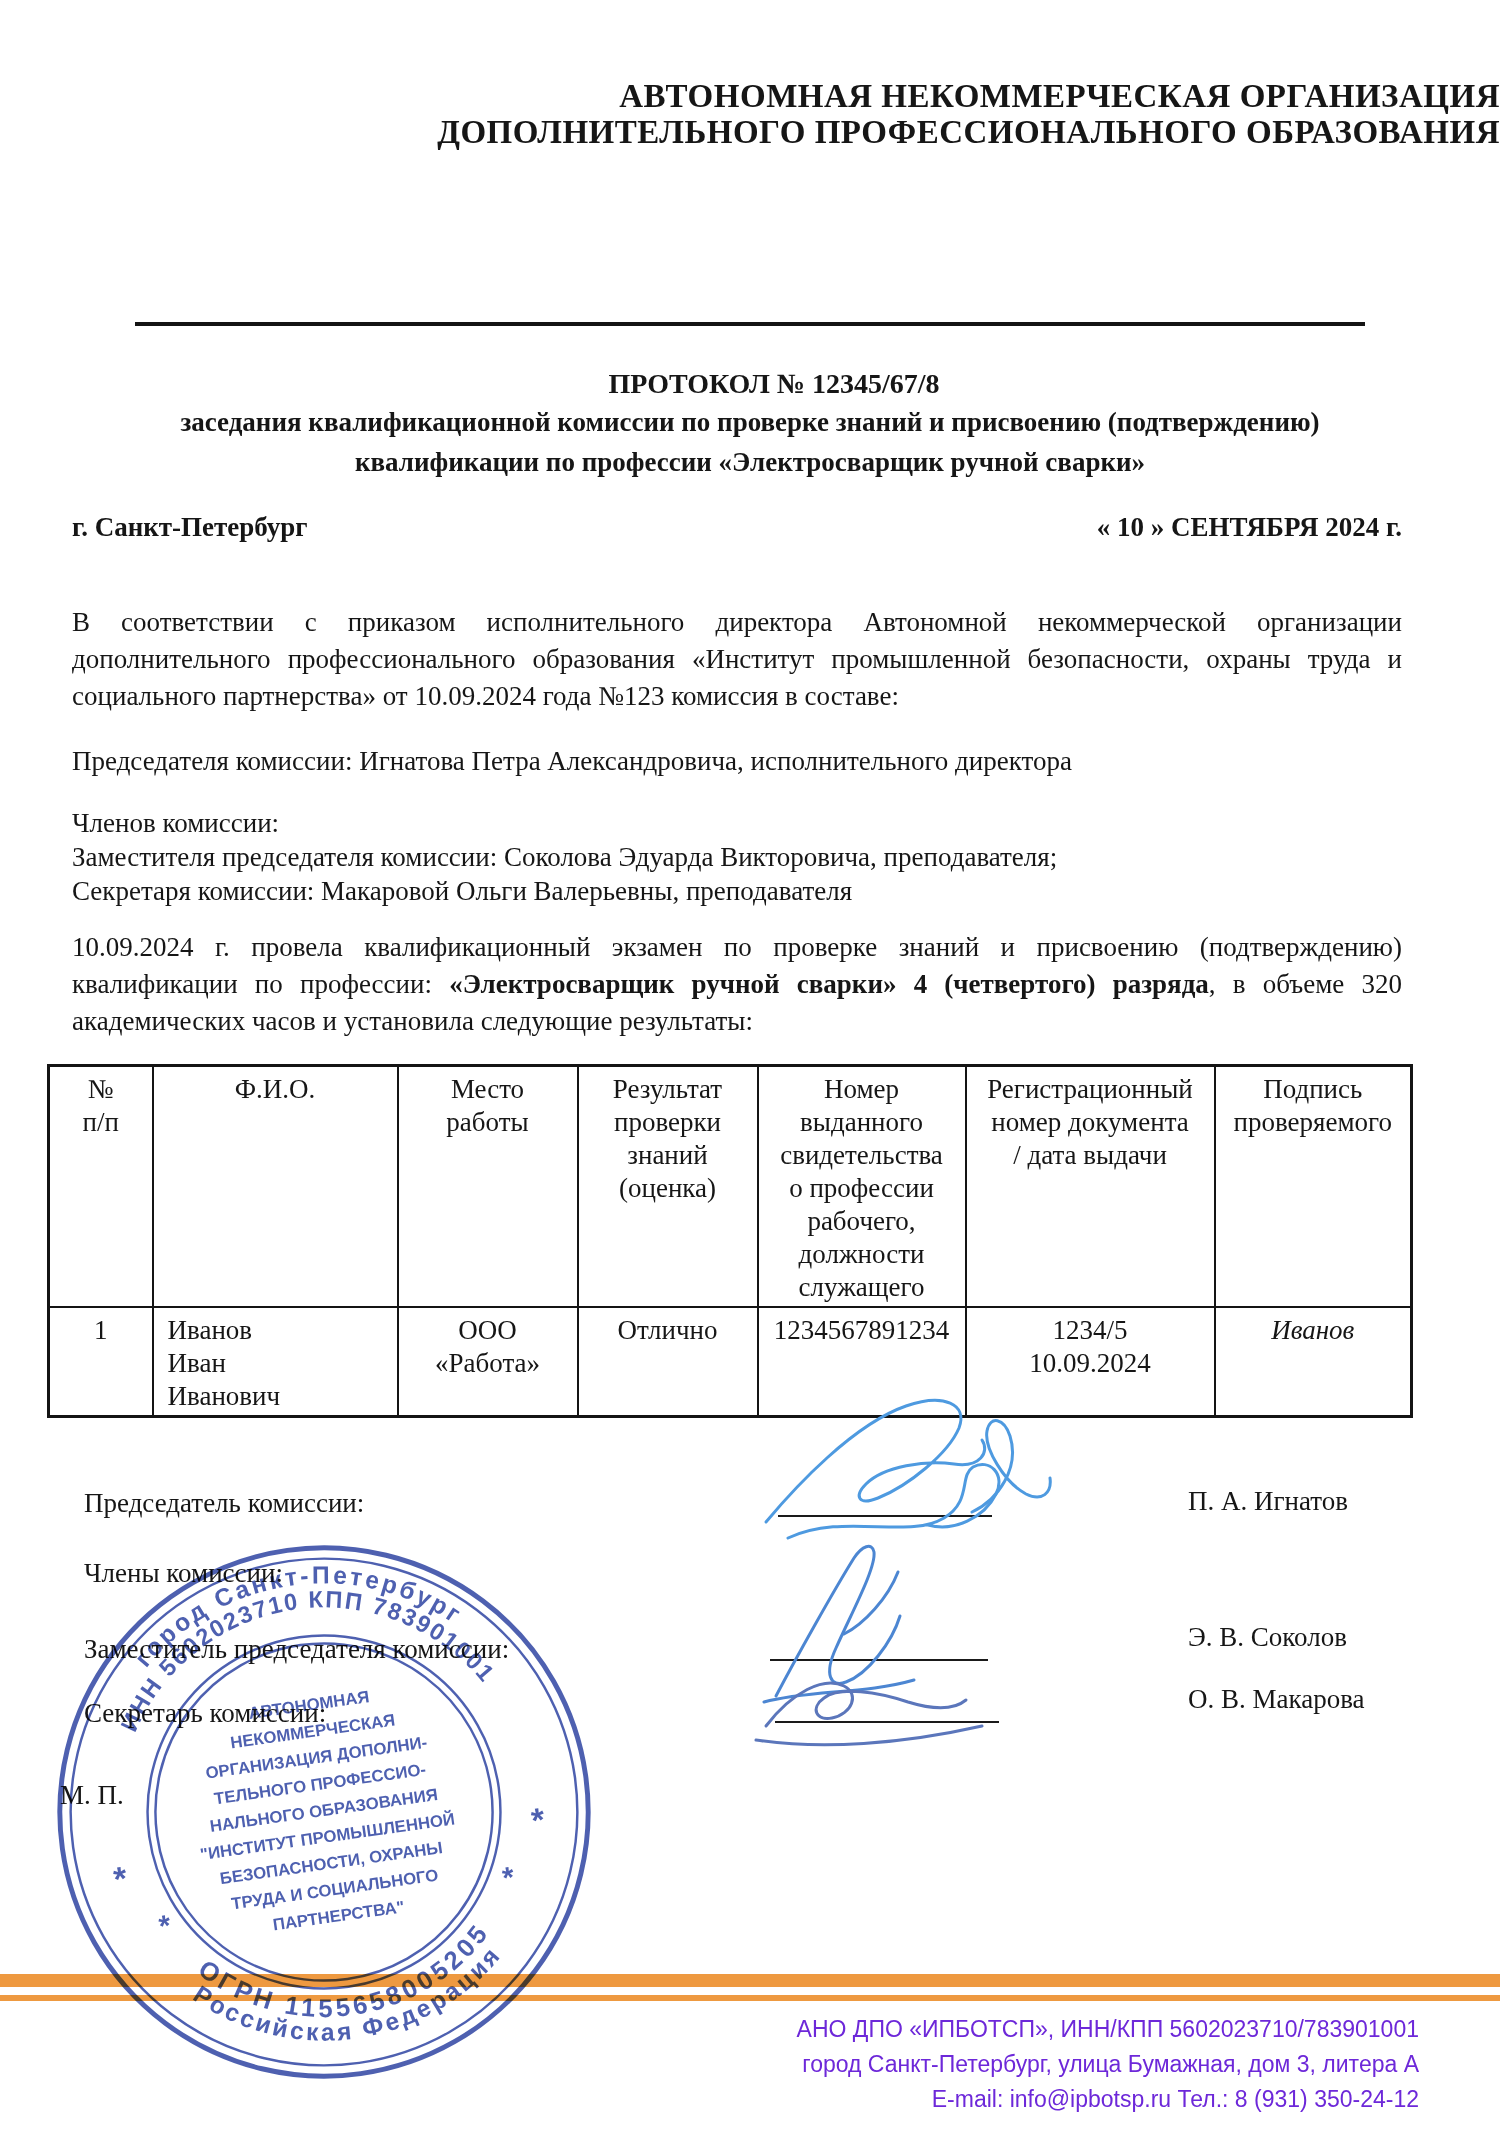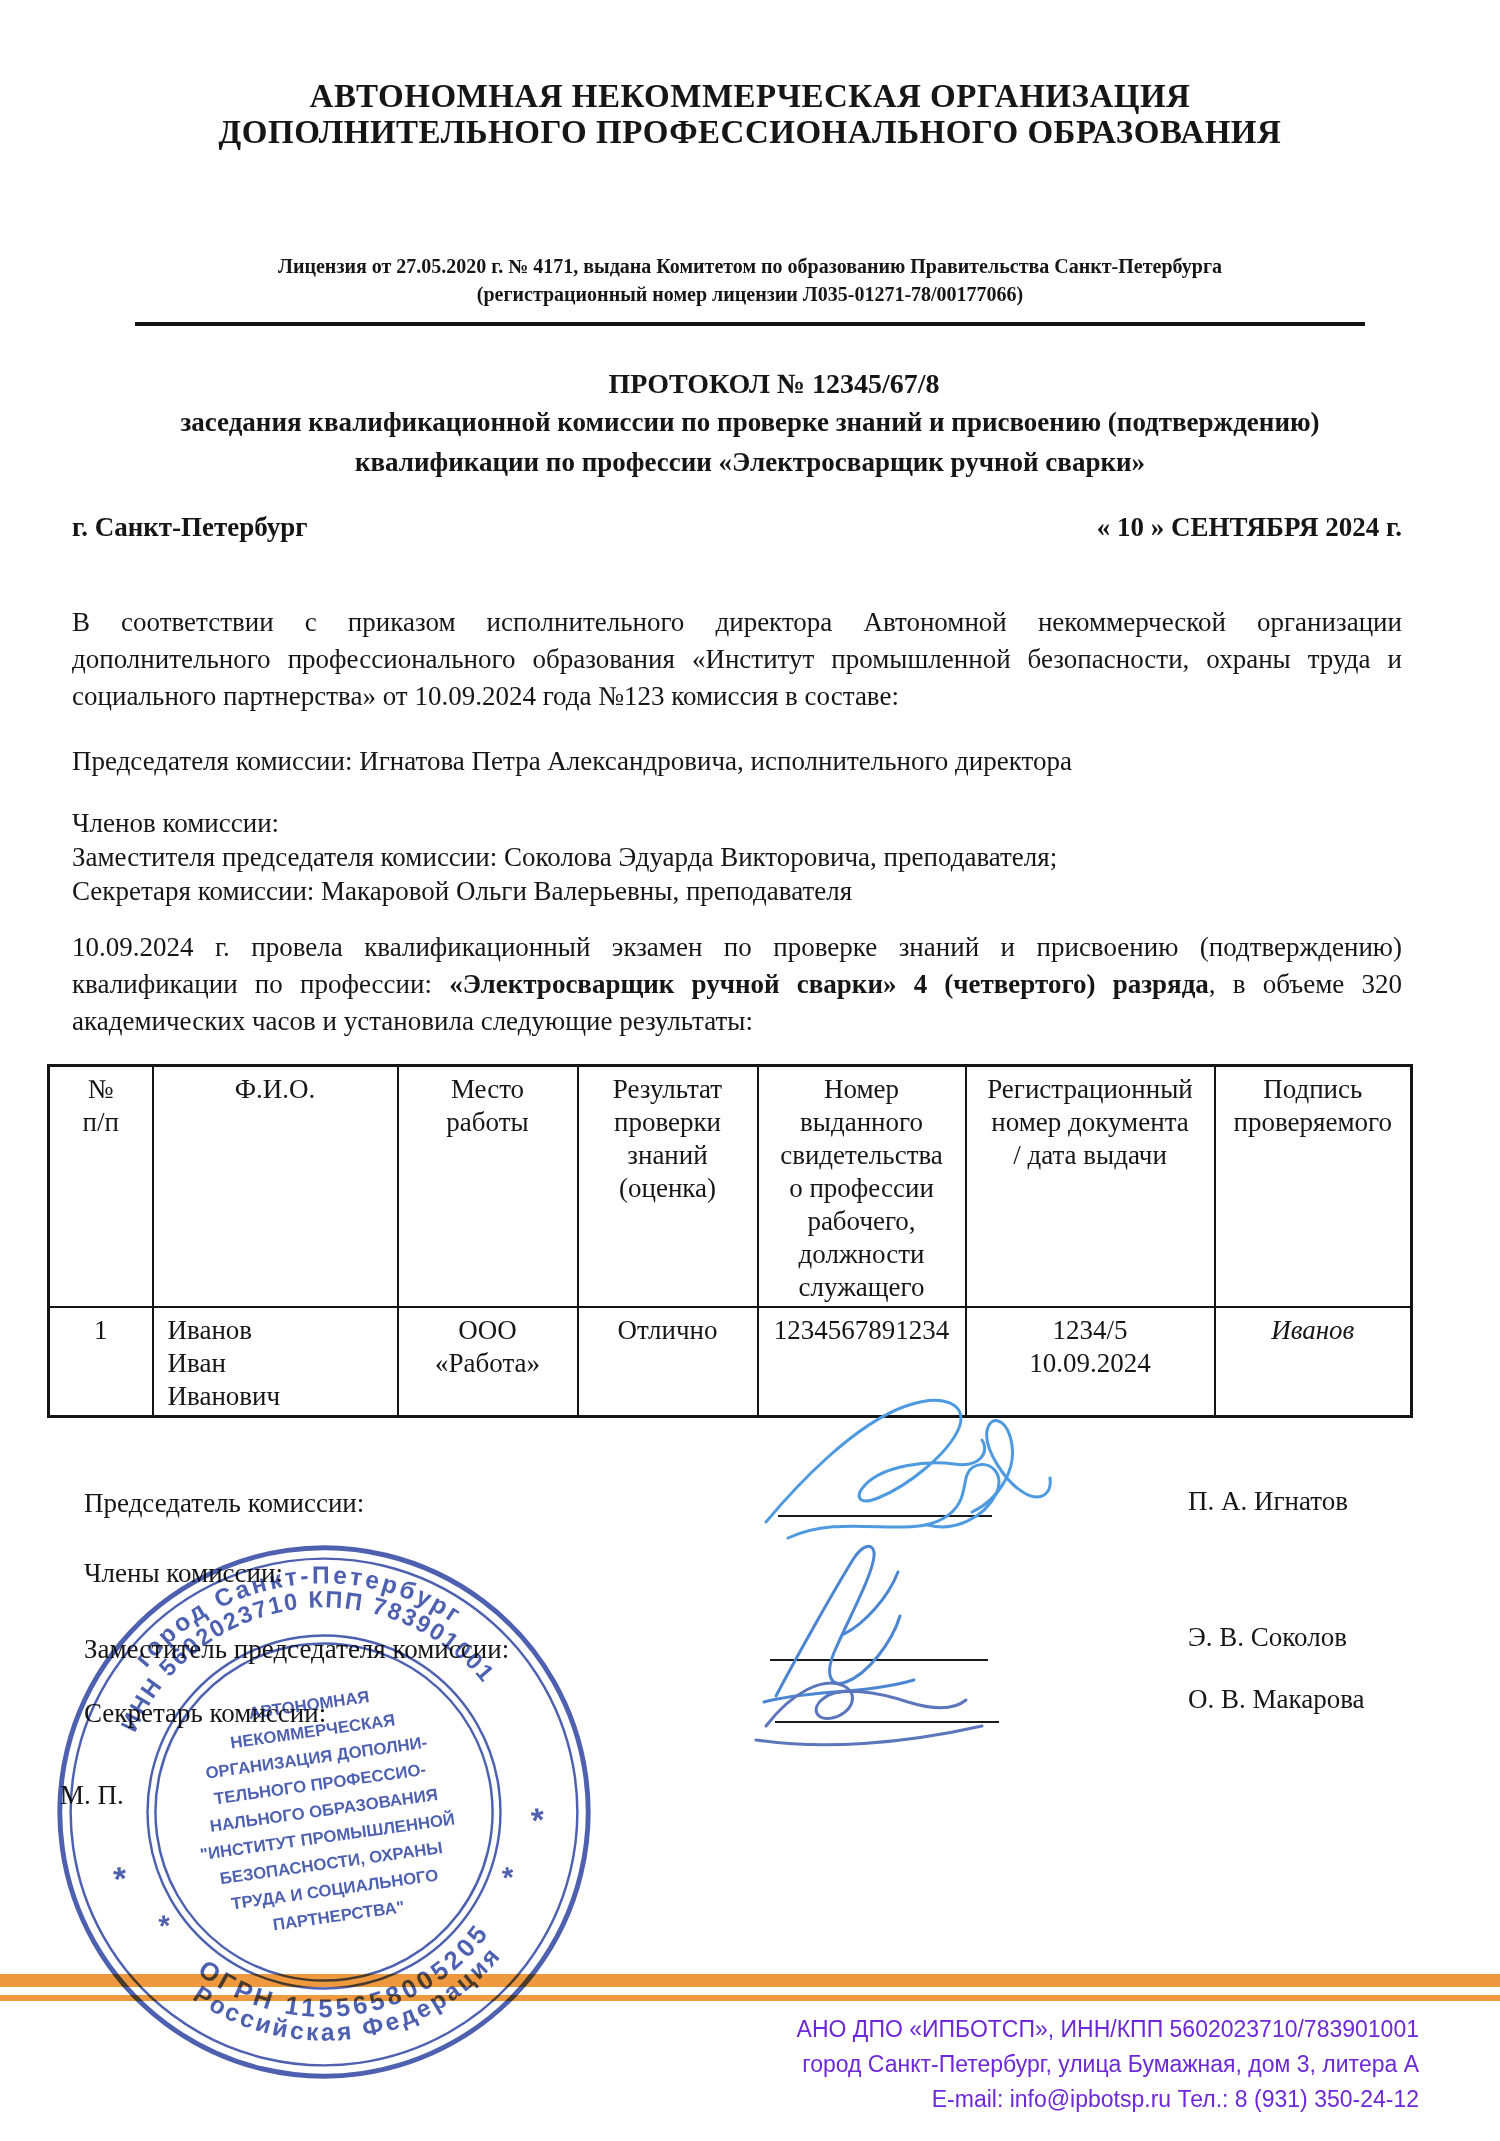--- a/index.html
+++ b/index.html
@@ -2,21 +2,21 @@
 <html><head>
 <meta charset="utf-8">
 <style>
   * { margin:0; padding:0; box-sizing:border-box; }
   html,body { background:#ffffff; }
   .page {
     position:relative; width:1500px; height:2141px; background:#ffffff;
     font-family:"Liberation Serif","DejaVu Serif",serif; color:#161616; overflow:hidden;
   }
   .abs { position:absolute; }
-  .org-header { top:78px; left:0; width:100%; font-size:33px; font-weight:bold; line-height:36px; text-align:center; letter-spacing:.5px; }
+  .org-header { top:78px; left:0; width:100%; font-size:33px; font-weight:bold; line-height:36px; text-align:right; letter-spacing:.5px; }
   .license { top:252px; left:0; width:100%; font-size:20px; font-weight:bold; line-height:28px; text-align:center; }
   .rule { top:322px; left:135px; width:1230px; height:4px; background:#141414; }
   .title { top:368px; left:0; width:100%; font-size:28px; font-weight:bold; text-align:center;margin-left:24px; }
   .subtitle { top:402px; left:0; width:100%; font-size:27px; font-weight:bold; line-height:40px; text-align:center; }
   .citydate { top:512px; left:72px; width:1330px; display:flex; justify-content:space-between; font-size:27px; font-weight:bold; }
   .para { left:72px; width:1330px; font-size:27px; line-height:37px; }
   .para1 { top:604px; }
   .line-block { left:72px; width:1360px; font-size:27px; }
   .just { text-align:justify; text-align-last:justify; }
   .para2 { top:929px; }
@@ -40,24 +40,20 @@
 </head>
 <body>
 
 <div class="page">
 
   <div class="abs org-header">
       <div>АВТОНОМНАЯ НЕКОММЕРЧЕСКАЯ ОРГАНИЗАЦИЯ</div>
       <div>ДОПОЛНИТЕЛЬНОГО ПРОФЕССИОНАЛЬНОГО ОБРАЗОВАНИЯ</div>
     </div>
 
-  <div class="abs license">
-    <div>Лицензия от 27.05.2020 г. № 4171, выдана Комитетом по образованию Правительства Санкт-Петербурга</div>
-    <div>(регистрационный номер лицензии Л035-01271-78/00177066)</div>
-  </div>
 
   <div class="abs rule"></div>
 
   <div class="abs title">ПРОТОКОЛ № 12345/67/8</div>
   <div class="abs subtitle">
       <div>заседания квалификационной комиссии по проверке знаний и присвоению (подтверждению)</div>
       <div>квалификации по профессии «Электросварщик ручной сварки»</div>
     </div>
 
   <div class="abs citydate">

